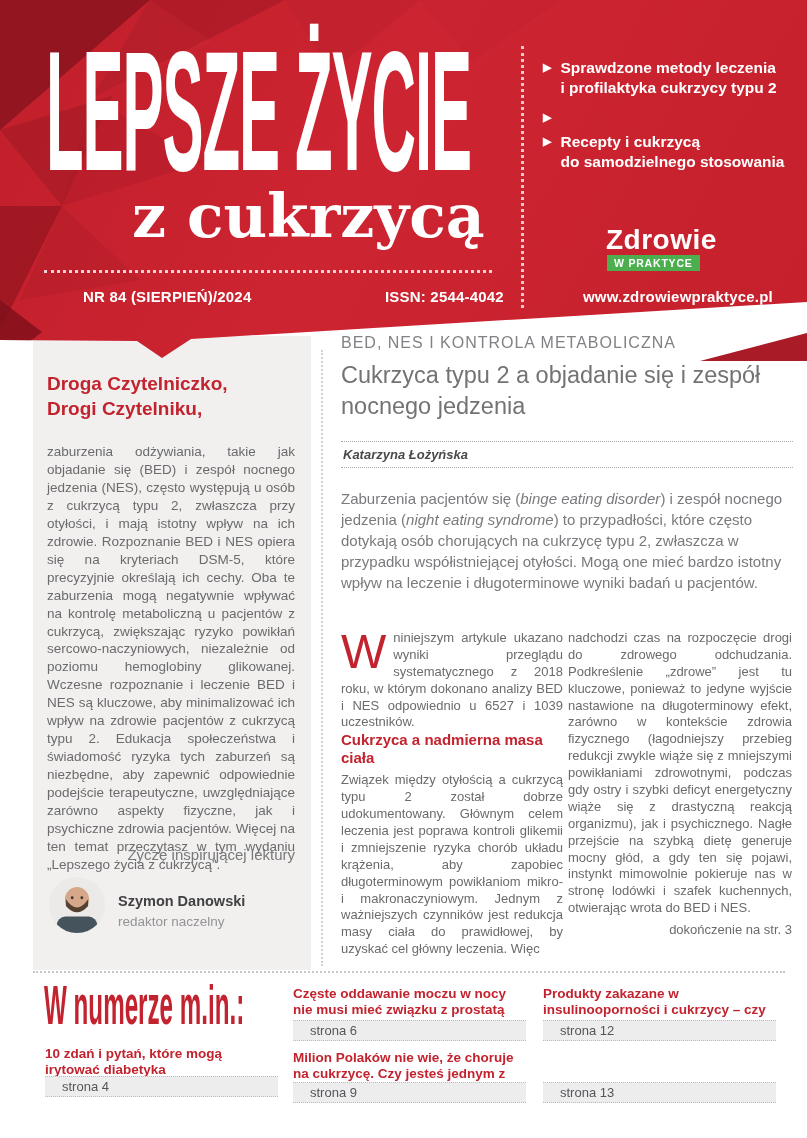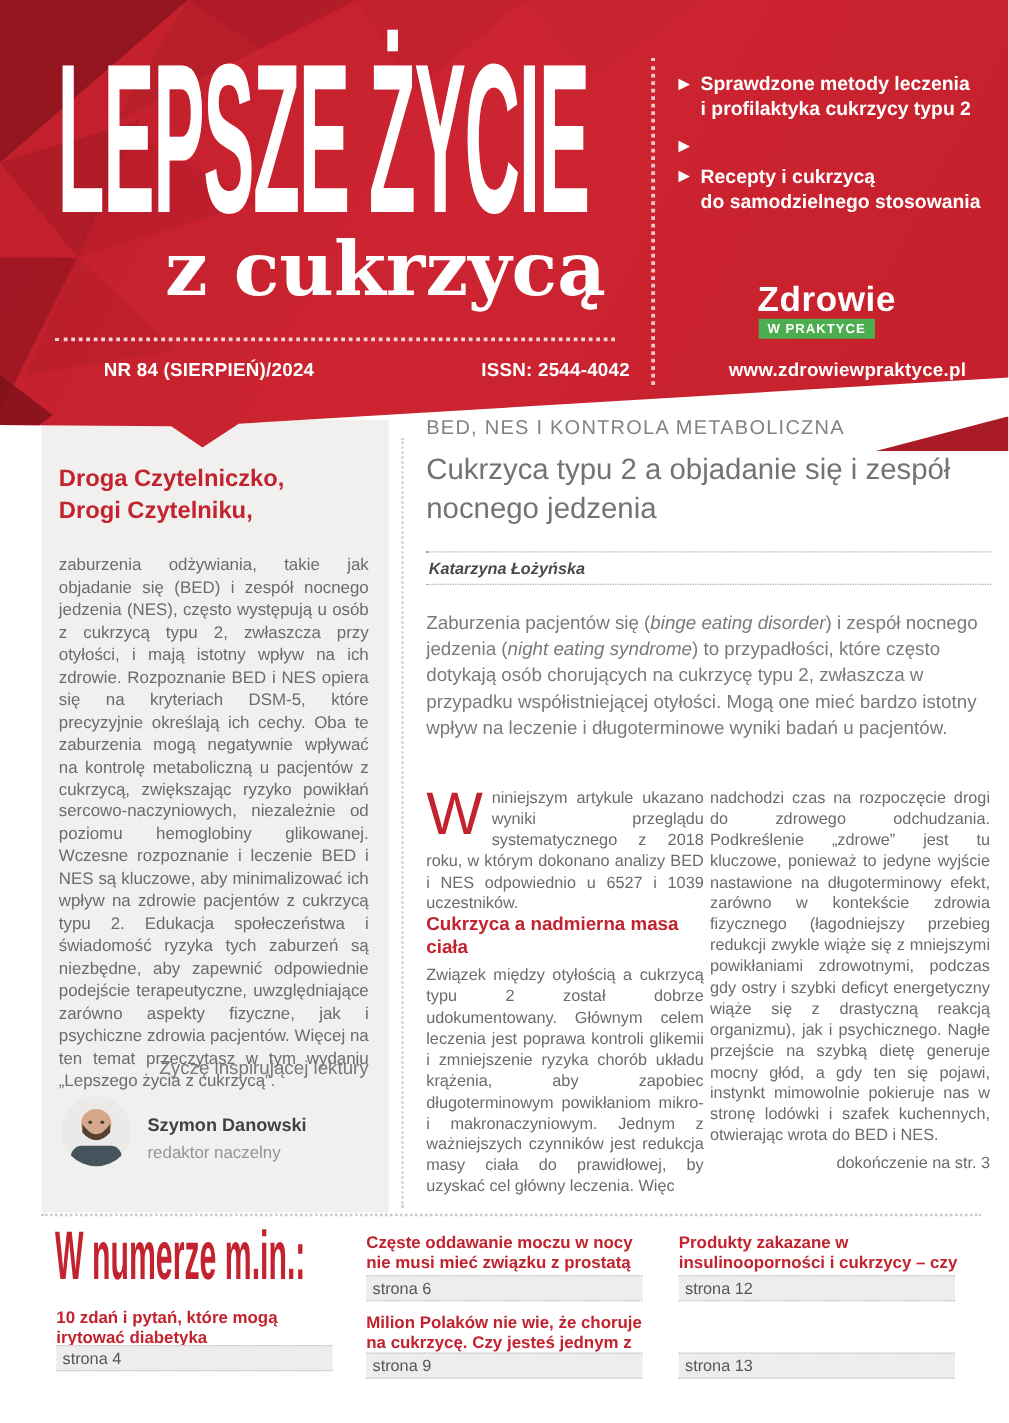--- a/index.html
+++ b/index.html
@@ -62,21 +62,21 @@
   .subhead{color:#c2232e;font-weight:bold;font-size:15px;line-height:1.2;margin:0 0 5px 0;text-align:left;}
   .col p{margin:0;}
   .continuation{text-align:right;margin-top:5px;color:#6a6b6d;}
 
   
   .bottom-rule{position:absolute;left:33px;top:971px;width:752px;border-top:2px dotted #c7c7c7;}
   .toc-heading{position:absolute;left:44px;top:978px;color:#c2232e;font-weight:bold;font-size:44px;
     line-height:1;white-space:nowrap;transform:scale(0.55,1.25);transform-origin:0 0;}
   .toc-title{position:absolute;color:#c2232e;font-weight:bold;font-size:13.5px;line-height:1.18;}
   .toc-page{position:absolute;width:216px;background:#ededee;border-top:1px dotted #bdbdbd;
-    border-bottom:1px dotted #bdbdbd;color:#55565a;font-size:13px;line-height:19px;height:19px;padding-left:5px;}
+    border-bottom:1px dotted #bdbdbd;color:#55565a;font-size:13px;line-height:19px;height:19px;padding-left:17px;}
   .t1{left:45px;top:1046px;width:235px;} .p1{left:45px;top:1076px;}
   .t2{left:293px;top:986px;width:228px;} .p2{left:293px;top:1020px;}
   .t3{left:293px;top:1050px;width:228px;} .p3{left:293px;top:1082px;}
   .t4{left:543px;top:986px;width:242px;} .p4{left:543px;top:1020px;}
   .t5{left:543px;top:1050px;width:242px;} .p5{left:543px;top:1082px;}
 </style>
 </head>
 <body>
 
 <div class="page">

